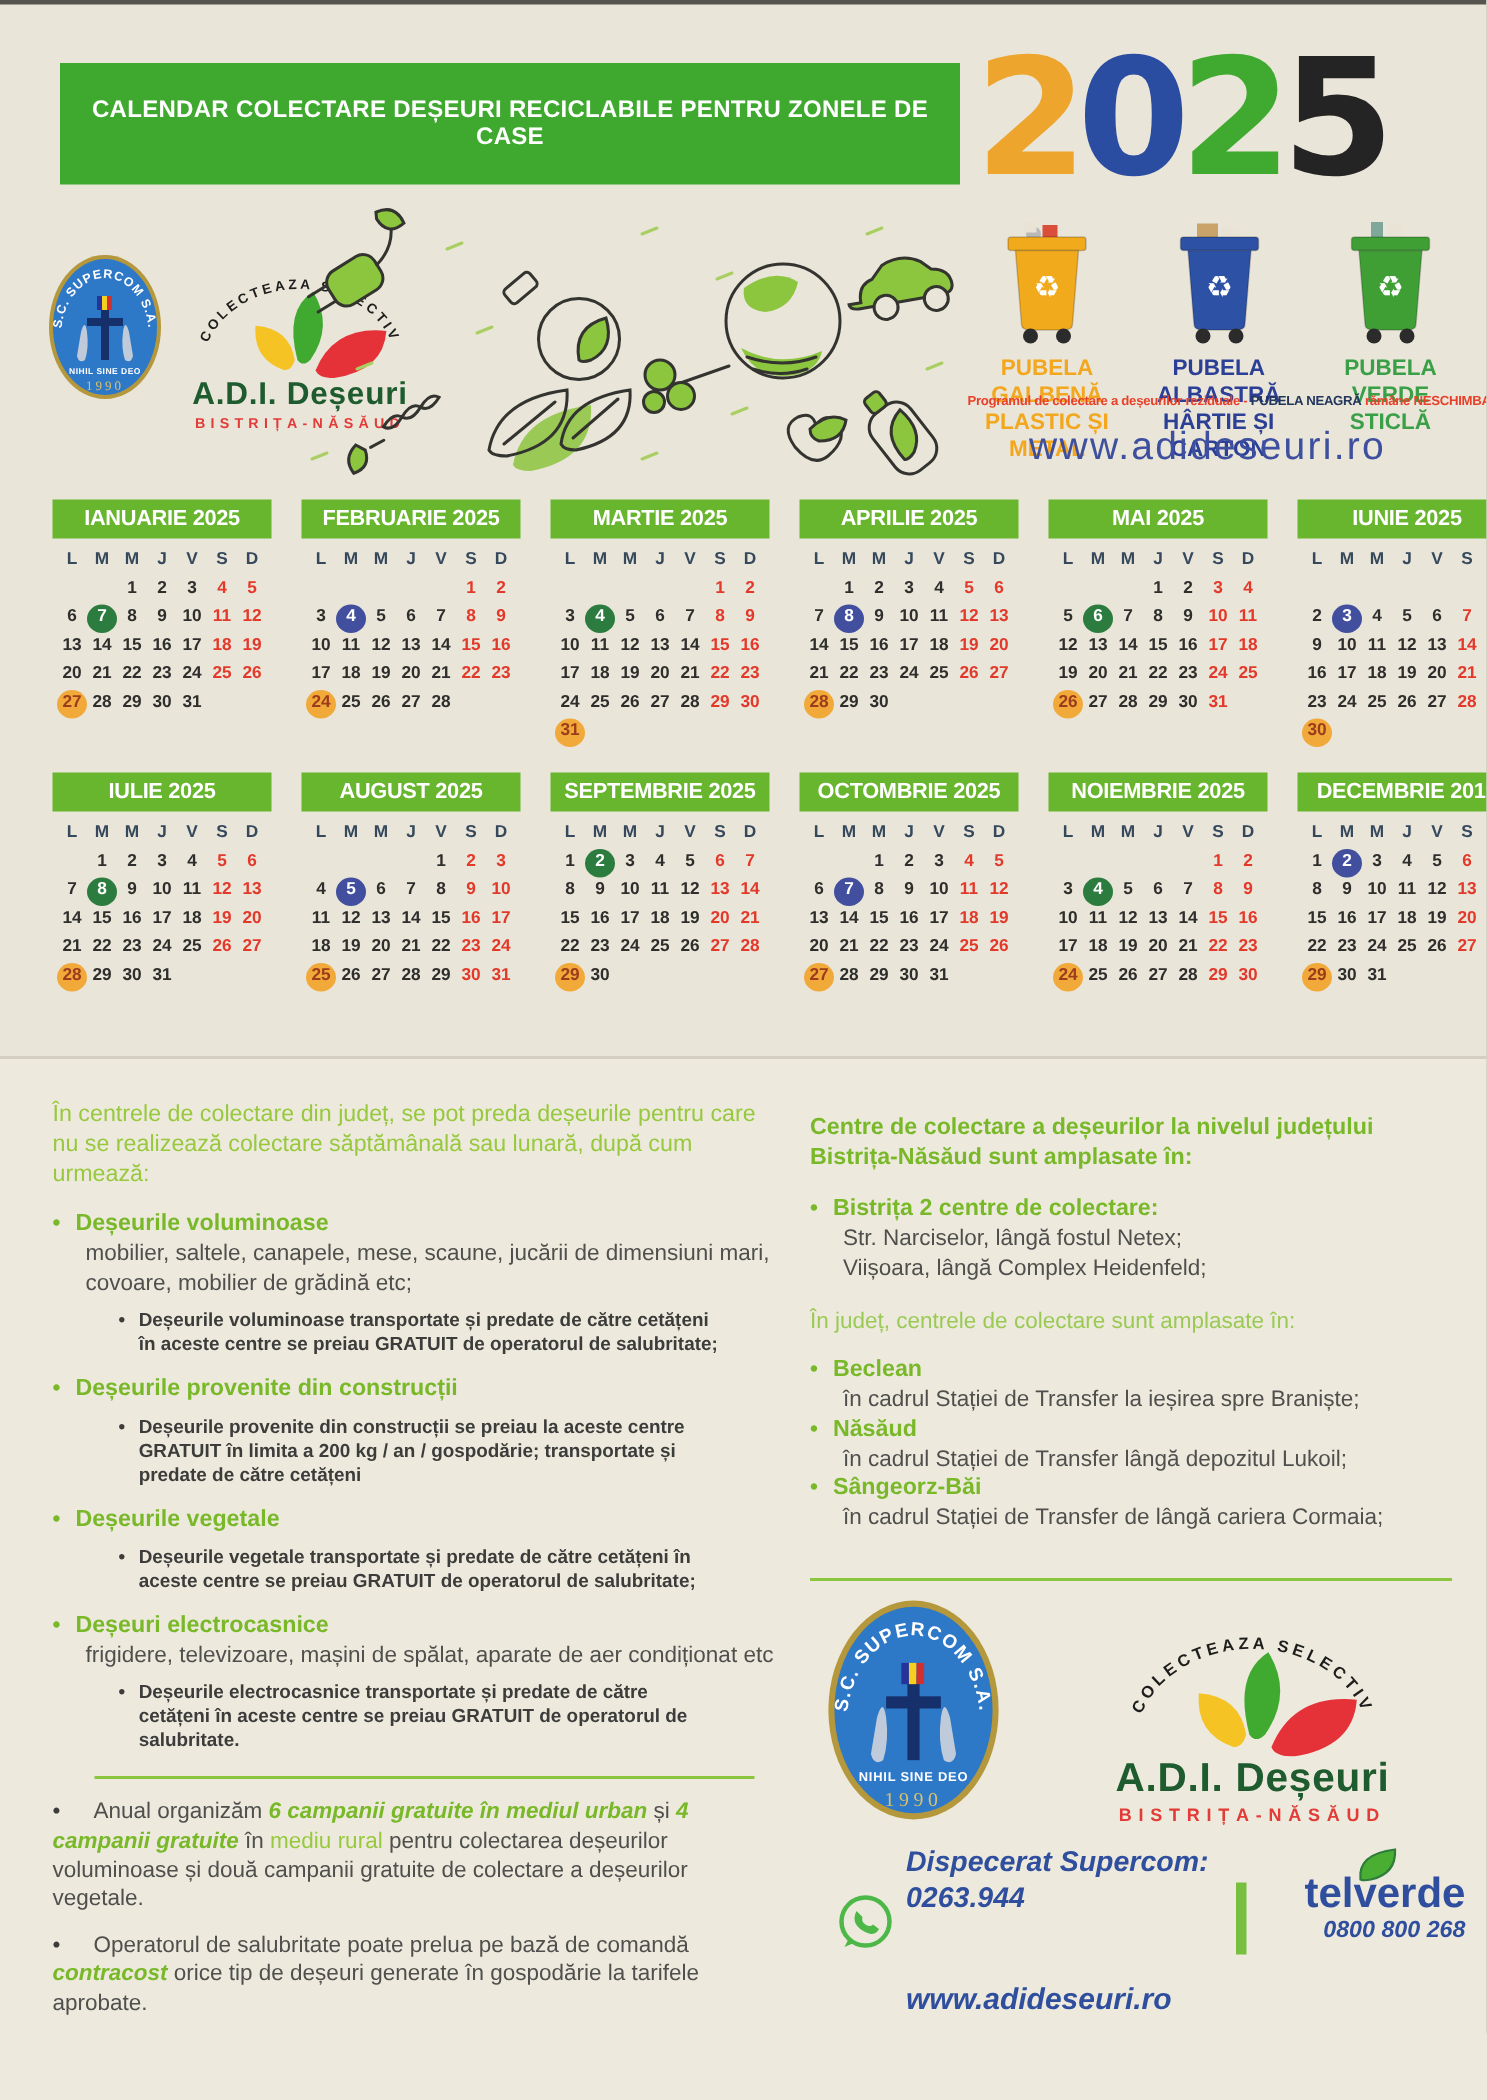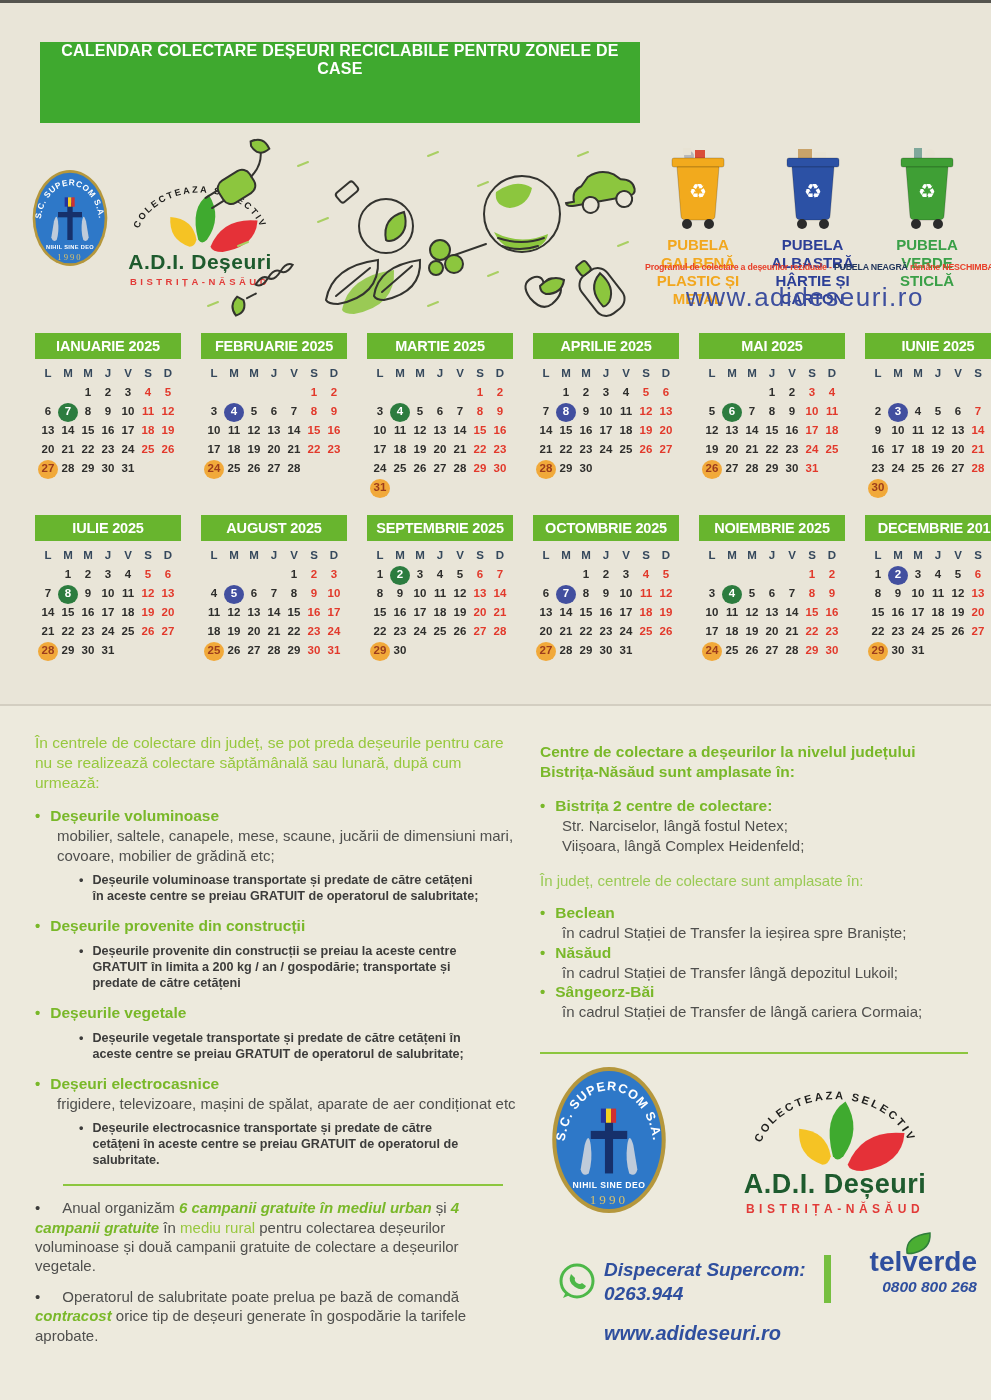--- a/index.html
+++ b/index.html
@@ -3,21 +3,21 @@
 <meta charset="utf-8">
 <style>
   html,body{margin:0;padding:0;background:#c9c6ba;}
   .page{position:relative;width:991px;height:1400px;background:#e9e5d8;overflow:hidden;
         font-family:"Liberation Sans",sans-serif;}
   .scan-line{position:absolute;top:0;left:0;width:100%;height:3px;background:#55544f;}
   .fold{position:absolute;left:0;width:100%;top:704px;height:2px;background:rgba(110,105,90,.18);}
 
   
   .title-box{position:absolute;left:40px;top:42px;width:600px;height:81px;background:#3fa92f;
-             color:#fff;text-align:center;display:flex;flex-direction:row;justify-content:center;gap:3px;}
+             color:#fff;text-align:center;display:flex;flex-direction:column;justify-content:center;gap:3px;}
   .title1{font-size:16px;font-weight:700;letter-spacing:.2px;}
   .title2{font-size:31px;font-weight:700;letter-spacing:1px;}
   .year{position:absolute;left:650px;top:26px;font-family:"DejaVu Sans",sans-serif;
         font-size:108px;font-weight:800;letter-spacing:-7px;line-height:1;}
 
   
   .supercom-top{position:absolute;left:30px;top:168px;}
   .adi-top{position:absolute;left:108px;top:170px;width:184px;text-align:center;}
   .adi-name{font-weight:700;color:#1e5b2e;font-size:21px;letter-spacing:.5px;margin-top:-6px;}
   .adi-region{font-weight:700;color:#e23b38;font-size:9.5px;letter-spacing:3.5px;margin-top:2px;}
@@ -77,39 +77,40 @@
   .r-subheading{color:#9aca55;margin:16px 0 12px 0;}
 
   .r-divider{position:absolute;left:540px;top:1052px;width:428px;border-top:2px solid #8cc63e;}
   .supercom-bottom{position:absolute;left:548px;top:1064px;}
   .adi-bottom{position:absolute;left:716px;top:1072px;width:238px;text-align:center;}
   .adi-bottom .adi-name{font-size:27px;}
   .adi-bottom .adi-region{font-size:12px;letter-spacing:4.5px;}
 
   
   .whatsapp{position:absolute;left:556px;top:1260px;}
-  .dispatcher{position:absolute;left:604px;top:1258px;color:#2f4f9e;font-weight:700;
+  .dispatcher{position:absolute;left:604px;top:1230px;color:#2f4f9e;font-weight:700;
               font-style:italic;font-size:19px;line-height:1.25;}
   .vbar{position:absolute;left:824px;top:1255px;width:7px;height:48px;background:#76bf3f;}
   .telverde{position:absolute;left:845px;top:1248px;width:132px;text-align:right;}
   .telverde-name{color:#2f4f9e;font-weight:800;font-size:28px;line-height:1;position:relative;}
   .telverde-leaf{position:absolute;right:44px;top:-18px;}
   .telverde-phone{color:#2f4f9e;font-weight:700;font-style:italic;font-size:15.5px;margin-top:2px;}
   .website-bottom{position:absolute;left:604px;top:1322px;color:#2f4f9e;font-weight:700;
                   font-style:italic;font-size:20px;}
 </style>
 </head>
 <body>
 
 <div class="page">
   <div class="scan-line"></div>
 
   <div class="title-box">
     <div class="title1">CALENDAR COLECTARE DEȘEURI RECICLABILE PENTRU ZONELE DE CASE</div>
   </div>
+  <div class="year" id="year"><span class="year-digit" style="color: rgb(237, 165, 45);">2</span><span class="year-digit" style="color: rgb(43, 77, 161);">0</span><span class="year-digit" style="color: rgb(63, 170, 47);">2</span><span class="year-digit" style="color: rgb(36, 36, 36);">5</span></div>
 
   <div class="supercom-top">
     <svg width="80" height="100" viewBox="0 0 120 150">
       <ellipse cx="60" cy="75" rx="56" ry="72" fill="#b5973c"></ellipse>
       <ellipse cx="60" cy="75" rx="52" ry="68" fill="#2e78c8"></ellipse>
       <defs>
           <path id="scArc1" d="M 16 84 A 44 58 0 0 1 104 84" fill="none"></path>
         </defs>
       <text font-size="12.5" font-weight="bold" fill="#ffffff" letter-spacing="1" font-family="Liberation Sans, sans-serif">
         <textPath href="#scArc1" startOffset="50%" text-anchor="middle">S.C. SUPERCOM S.A.</textPath>

